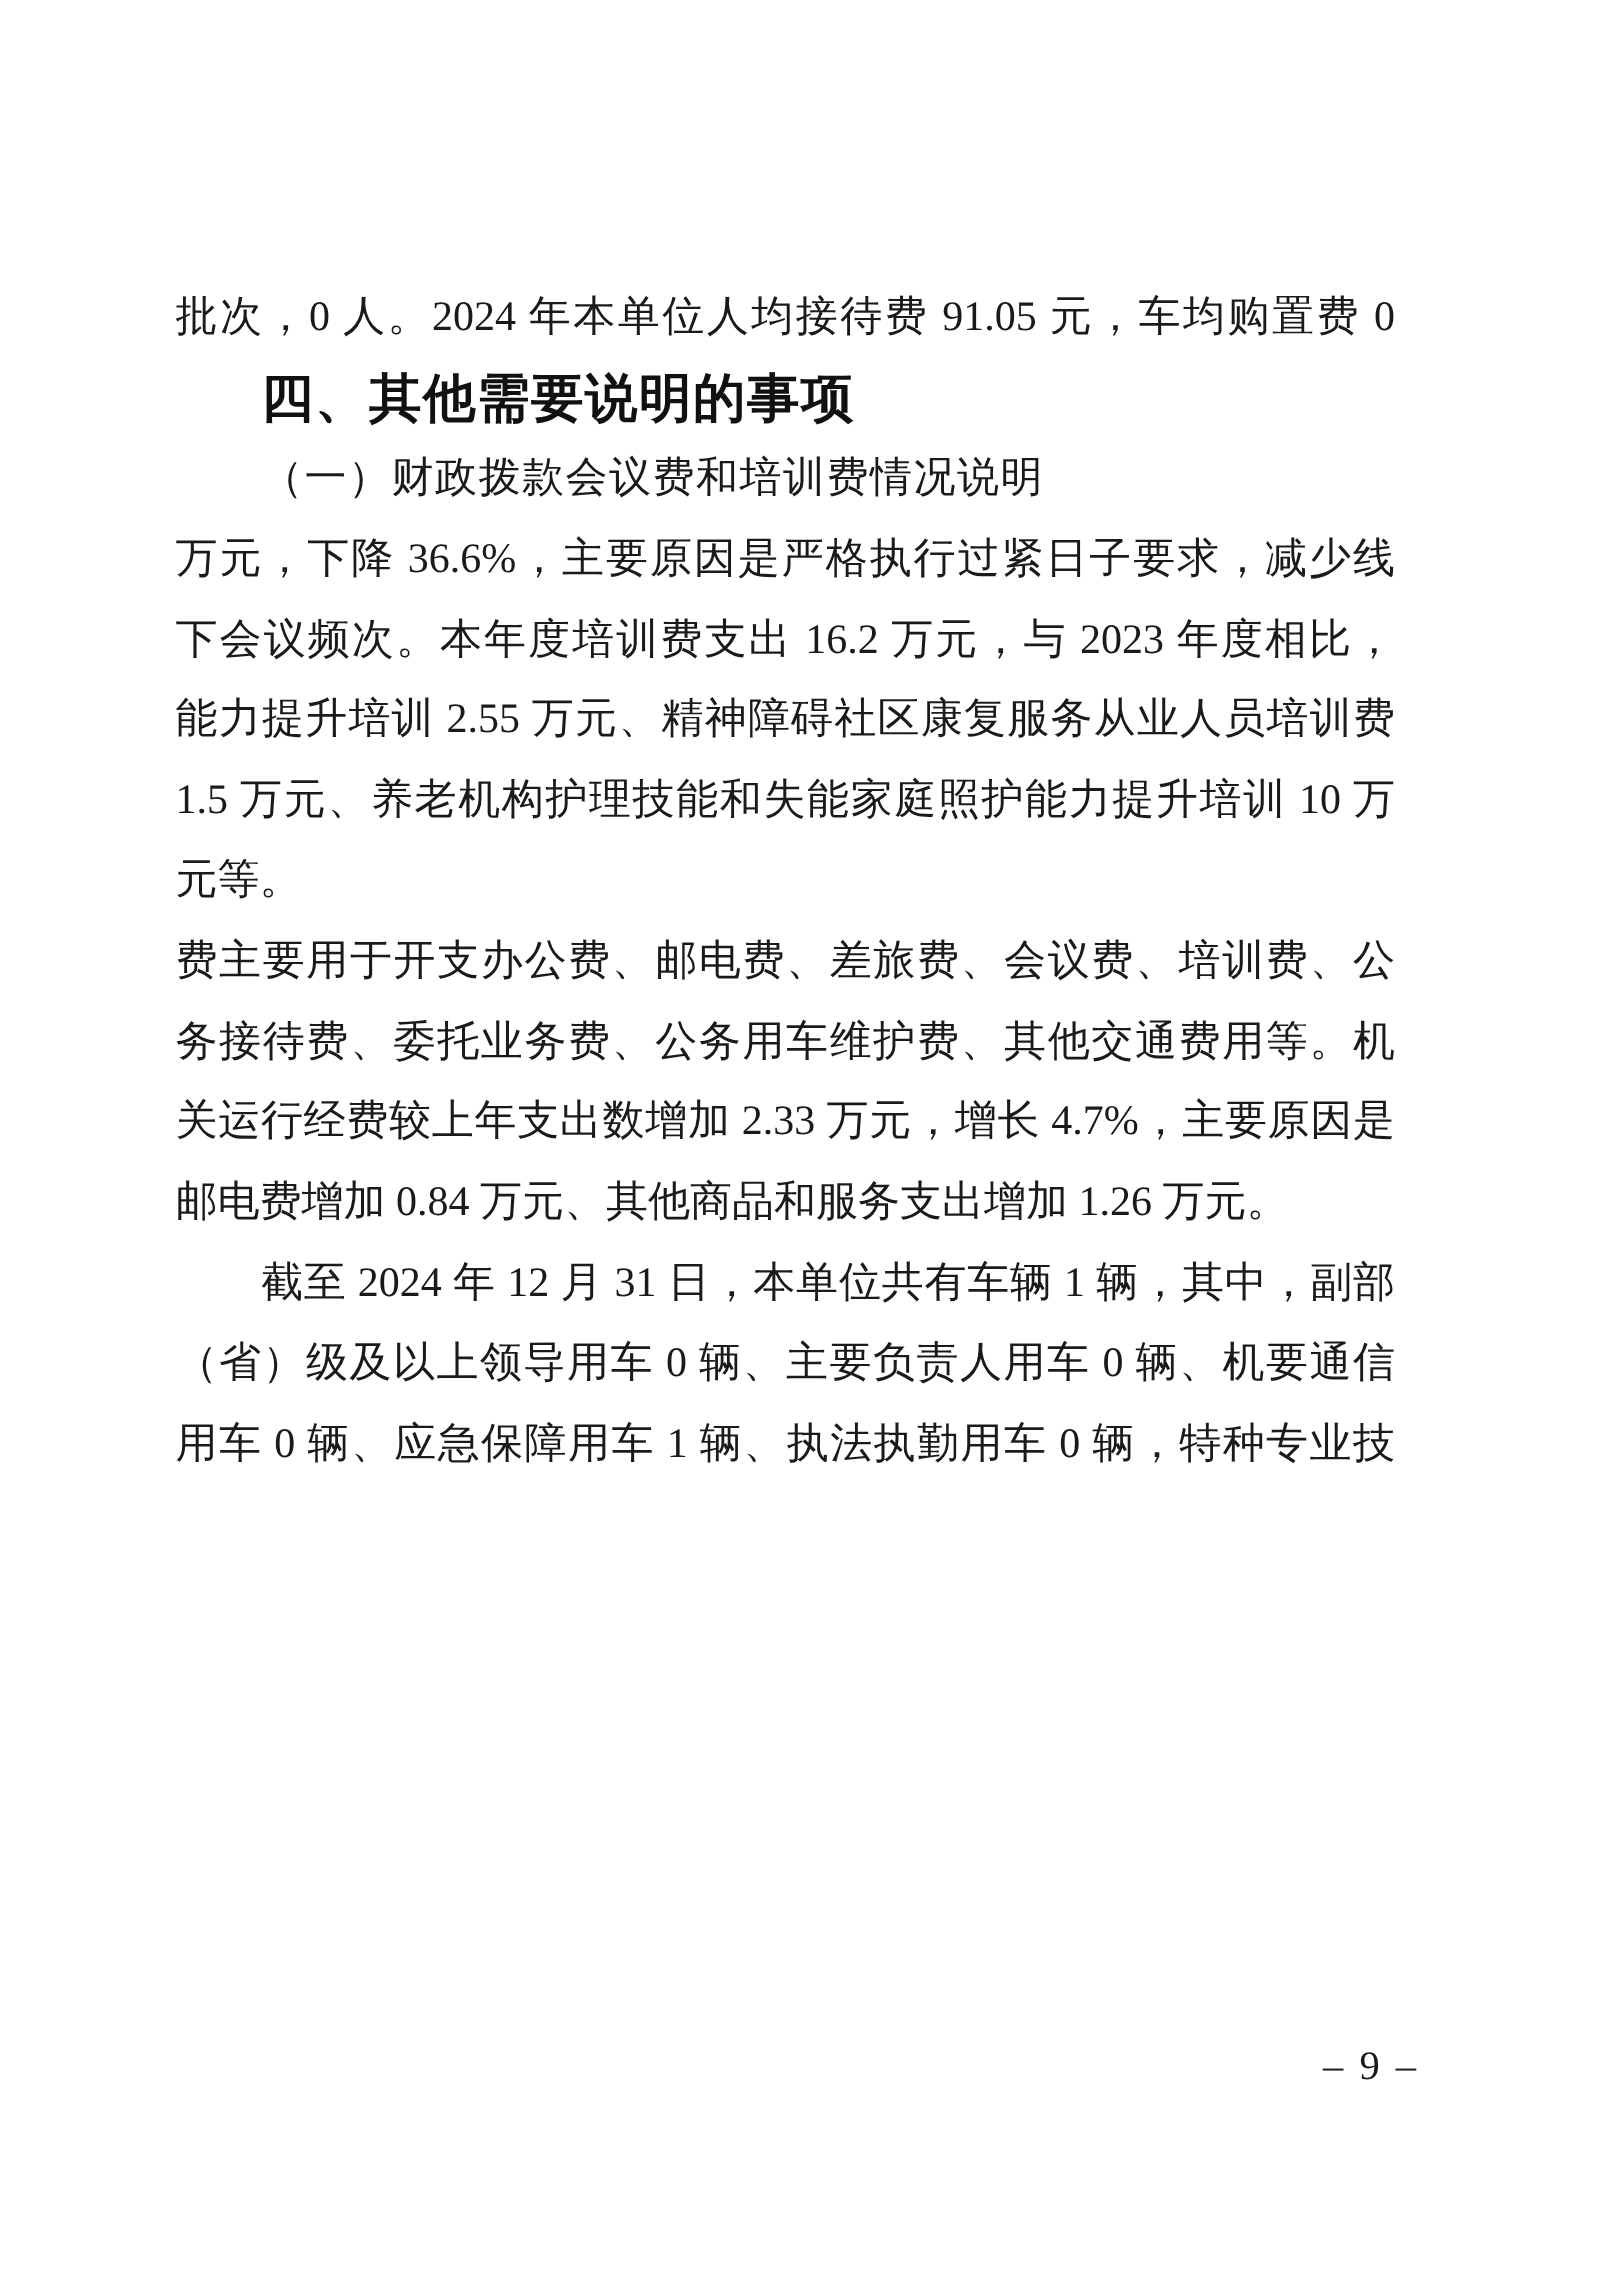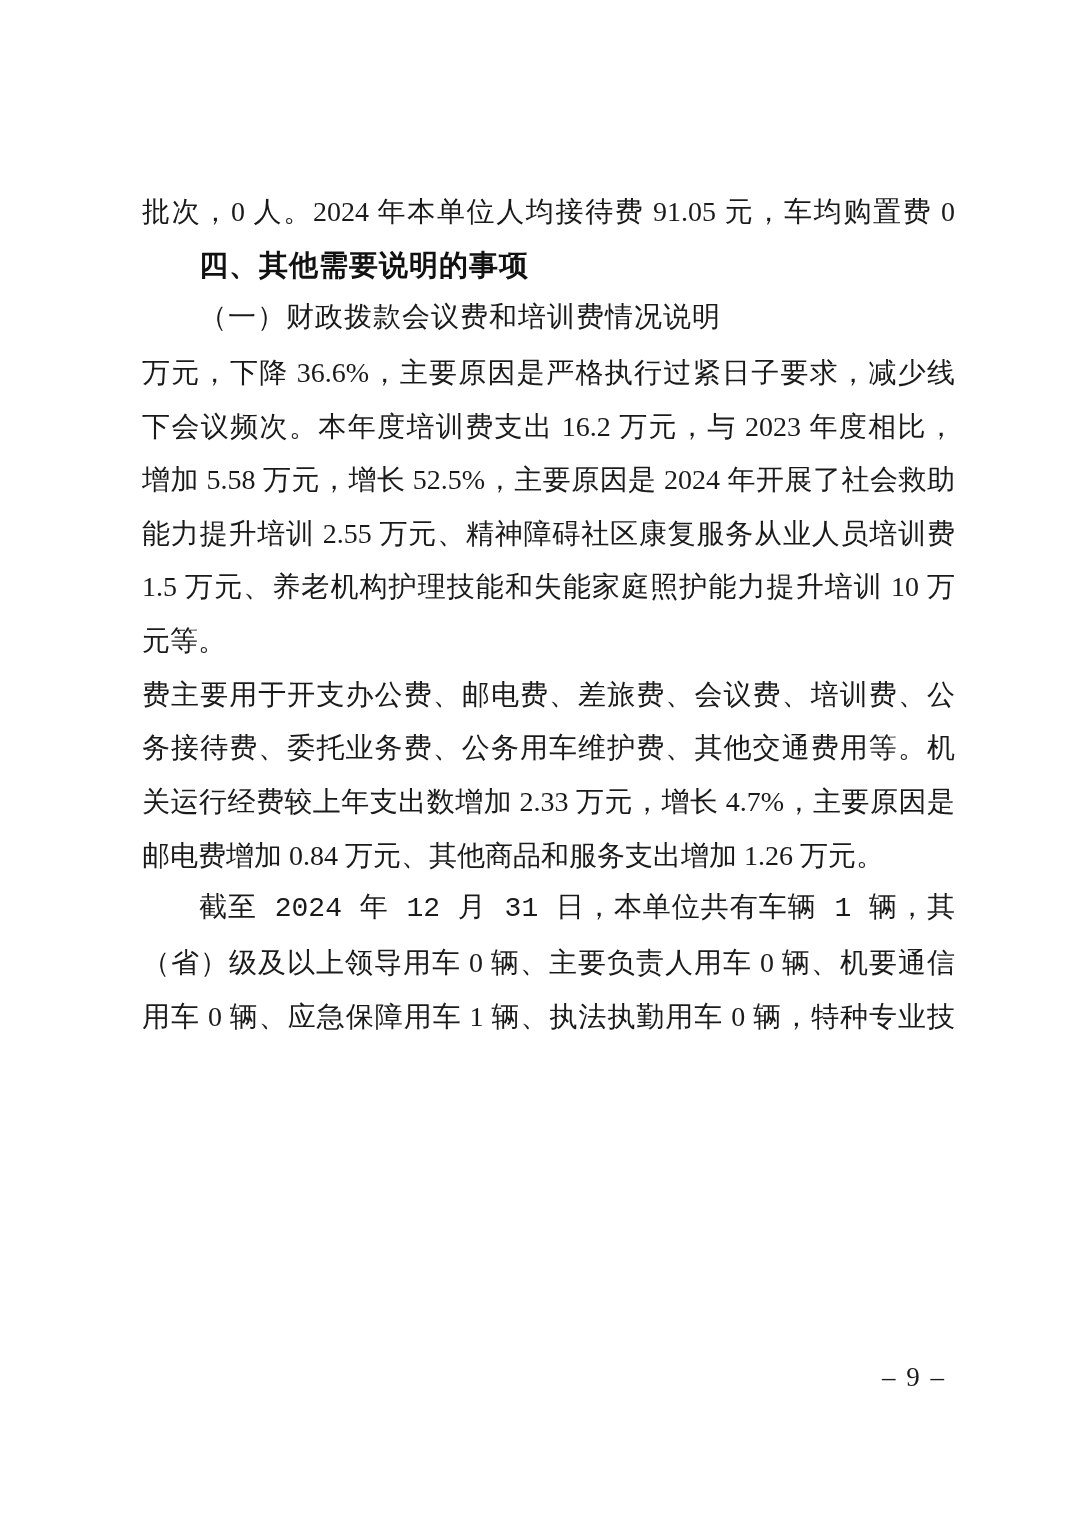--- a/index.html
+++ b/index.html
@@ -11,46 +11,45 @@
     position: relative;
     width: 1074px;
     height: 1520px;
     background: #ffffff;
     overflow: hidden;
     font-family: "Liberation Serif", "DejaVu Serif", serif;
     color: #1a1a1a;
   }
   .doc {
     position: absolute;
-    left: 142px;
+    left: 117px;
     top: 185px;
     width: 813px;
     font-size: 28px;
     line-height: 53.65px;
   }
   .ln {
     height: 53.65px;
     overflow: hidden;
     white-space: nowrap;
   }
   
   .ln.j {
     white-space: normal;
     text-align: justify;
     text-align-last: justify;
   }
   
   .ln.ind {
     text-indent: 57px;
-    font-family: Liberation Mono, monospace;
   }
   .ln.heading {
     font-family: "Liberation Sans", "DejaVu Sans", sans-serif;
     font-weight: 700;
-    font-size: 29px;
+    font-size: 35px;
     letter-spacing: 1px;
     color: #111111;
   }
   .ln.subheading {
     letter-spacing: 1px;
   }
   .page-number {
     position: absolute;
     right: 128px;
     top: 1362px;
@@ -67,21 +66,20 @@
 
   <div class="doc">
 
     <div class="ln j">批次，0 人。2024 年本单位人均接待费 91.05 元，车均购置费 0</div>
 
     <div class="ln heading ind">四、其他需要说明的事项</div>
 
     <div class="ln subheading ind">（一）财政拨款会议费和培训费情况说明</div>
     <div class="ln j">万元，下降 36.6%，主要原因是严格执行过紧日子要求，减少线</div>
     <div class="ln j">下会议频次。本年度培训费支出 16.2 万元，与 2023 年度相比，</div>
-    <div class="ln j">增加 5.58 万元，增长 52.5%，主要原因是 2024 年开展了社会救助</div>
     <div class="ln j">能力提升培训 2.55 万元、精神障碍社区康复服务从业人员培训费</div>
     <div class="ln j">1.5 万元、养老机构护理技能和失能家庭照护能力提升培训 10 万</div>
     <div class="ln">元等。</div>
 
     <div class="ln j">费主要用于开支办公费、邮电费、差旅费、会议费、培训费、公</div>
     <div class="ln j">务接待费、委托业务费、公务用车维护费、其他交通费用等。机</div>
     <div class="ln j">关运行经费较上年支出数增加 2.33 万元，增长 4.7%，主要原因是</div>
     <div class="ln">邮电费增加 0.84 万元、其他商品和服务支出增加 1.26 万元。</div>
 
     <div class="ln j ind">截至 2024 年 12 月 31 日，本单位共有车辆 1 辆，其中，副部</div>

